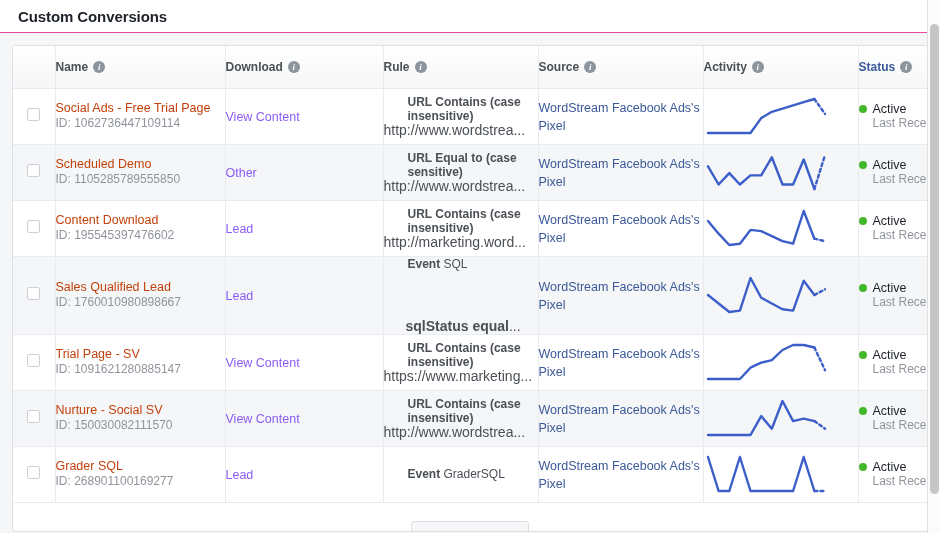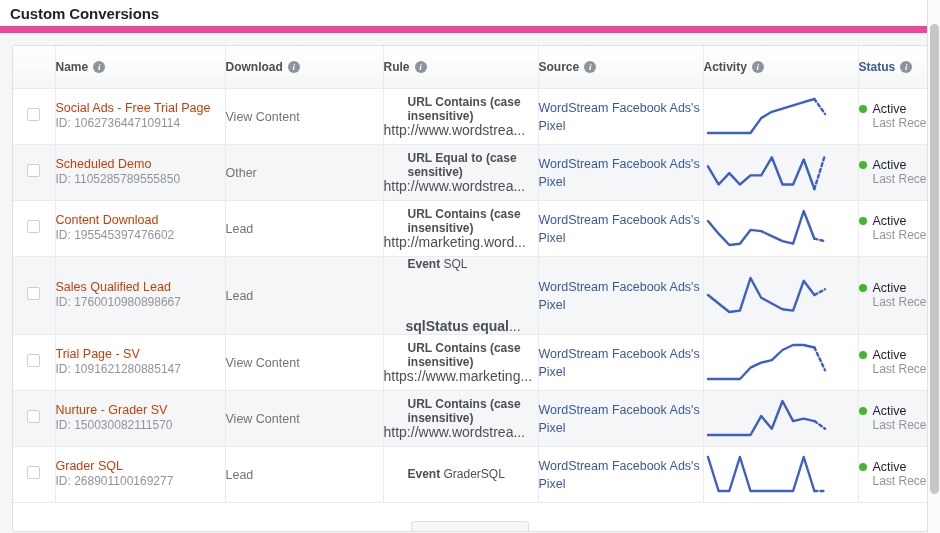--- a/index.html
+++ b/index.html
@@ -9,24 +9,24 @@
     overflow: hidden;
     background: #ffffff;
     font-family: "Liberation Sans", sans-serif;
     -webkit-font-smoothing: antialiased;
   }
 
   
   .page-head {
     height: 33px;
     background: #ffffff;
-    border-bottom: 7px solid #ec4899;
+    border-bottom: 1px solid #ec4899;
     display: flex;
     align-items: center;
-    padding: 0 10px;
+    padding: 0 18px;
   }
   .page-title {
     font-size: 15px;
     font-weight: bold;
     color: #1d2129;
     letter-spacing: -0.1px;
   }
 
   
   .canvas {
@@ -135,21 +135,21 @@
     line-height: 15px;
   }
   .nm-id {
     font-size: 12px;
     color: #90949c;
     line-height: 15px;
     white-space: nowrap;
     overflow: hidden;
   }
 
-  .cat-txt { font-size: 12.5px; color: #737373; }
+  .cat-txt { font-size: 12.5px; color: #8b5cf6; }
 
   .rule-head {
     font-size: 12px;
     font-weight: bold;
     color: #4b4f56;
     line-height: 14px;
     margin-left: 24px;
   }
   .rule-head .ev-val { font-weight: normal; color: #4b4f56; }
   .rule-sub {
@@ -393,21 +393,21 @@
               <div class="st-line">
                 <span class="dot"></span>
                 <span class="st-txt">Active</span>
               </div>
               <div class="st-sub">Last Received</div>
             </td>
           </tr>
           <tr class="alt">
             <td class="c-check"><span class="cb"></span></td>
             <td>
-              <div class="nm-title">Nurture - Grader SV</div>
+              <div class="nm-title">Nurture - Social SV</div>
               <div class="nm-id">ID: 150030082111570</div>
             </td>
             <td><span class="cat-txt">View Content</span></td>
             <td>
               <div class="rule-head">URL Contains (case insensitive)</div>
               <div class="rule-sub">http://www.wordstrea...</div>
             </td>
             <td><span class="src-link">WordStream Facebook Ads's Pixel</span></td>
             <td>
               <svg class="spark" width="125" height="42" viewBox="0 0 125 42">

